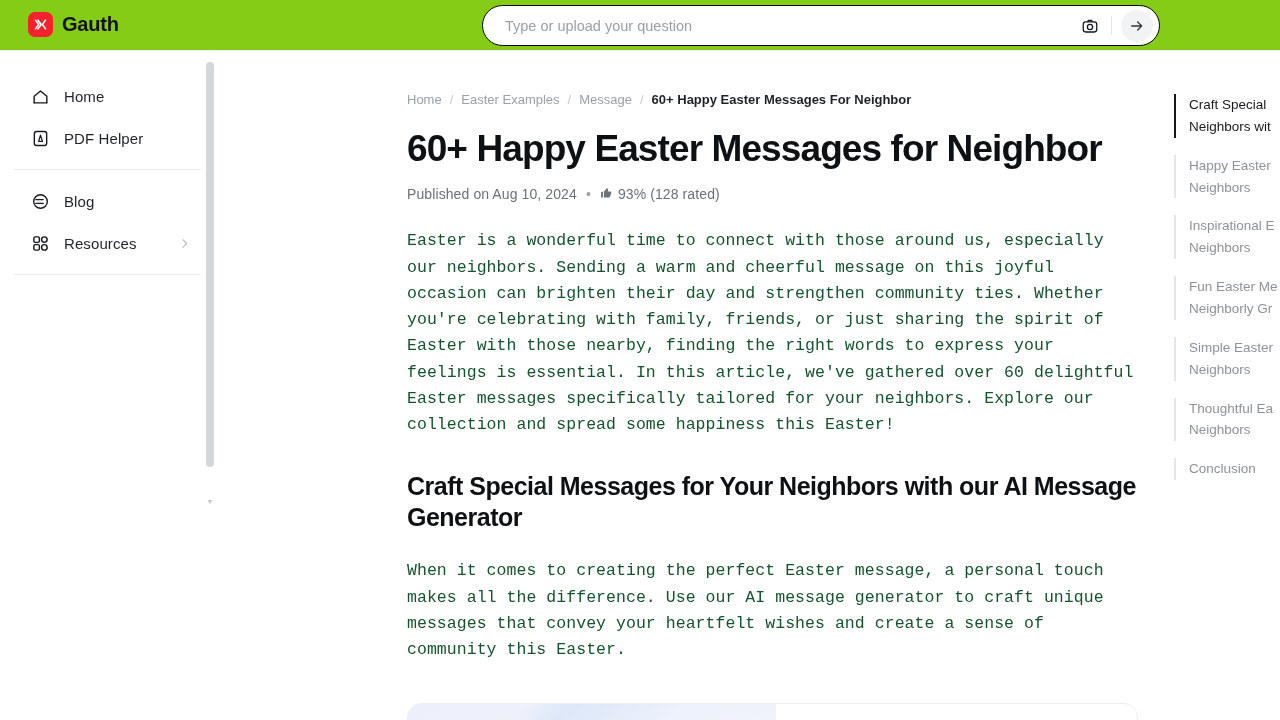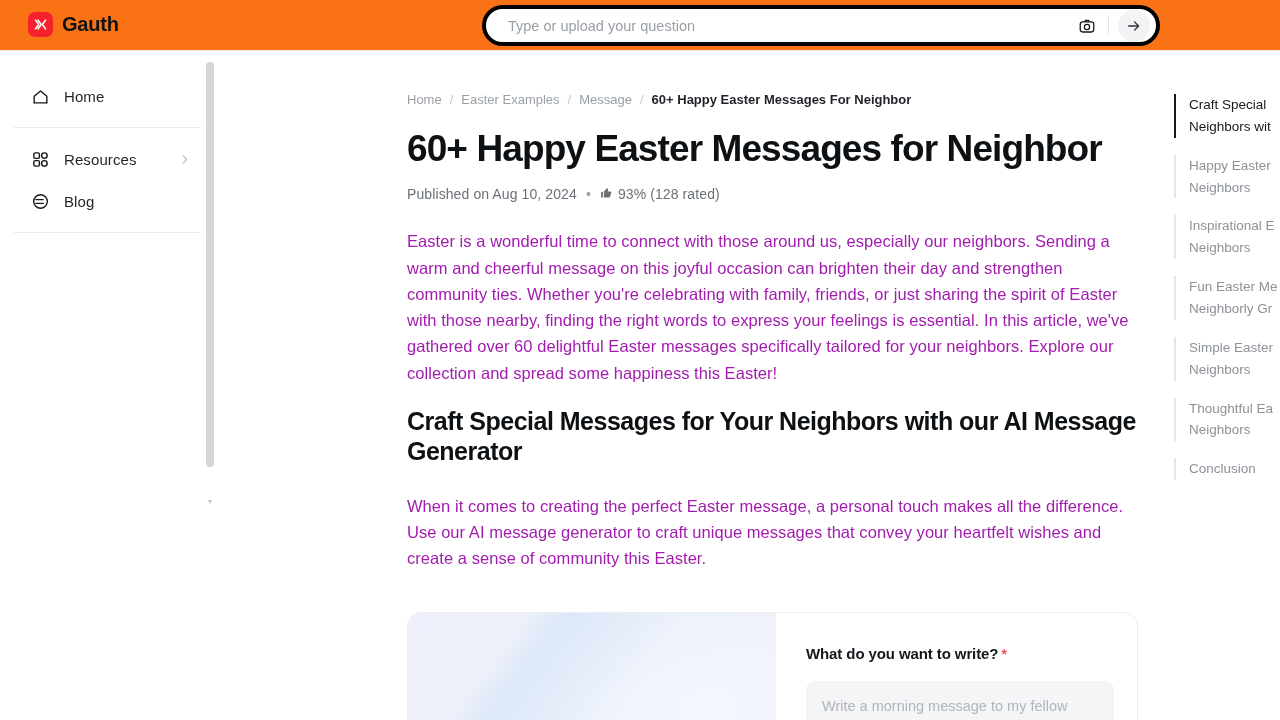--- a/index.html
+++ b/index.html
@@ -10,21 +10,21 @@
     background: #ffffff;
     font-family: "Liberation Sans", sans-serif;
     color: #1a1a1a;
     -webkit-font-smoothing: antialiased;
   }
 
   
   .header {
     position: absolute; top: 0; left: 0;
     width: 1280px; height: 51px;
-    background: #f97316;
+    background: #84cc16;
     border-bottom: 1px solid #eceef0;
     display: flex; align-items: center;
     z-index: 30;
   }
   .brand {
     position: absolute; left: 28px; top: 12px;
     display: flex; align-items: center; gap: 9px;
     cursor: pointer;
   }
   .brand-mark {
@@ -35,21 +35,21 @@
   }
   .brand-mark svg { display: block; }
   .brand-name {
     font-size: 20px; font-weight: 700; letter-spacing: -0.2px;
     color: #121212;
   }
 
   .searchbar {
     position: absolute; left: 482px; top: 5px;
     width: 678px; height: 41px;
-    border: 4px solid #000000; border-radius: 21px;
+    border: 1px solid #000000; border-radius: 21px;
     background: #fff;
     display: flex; align-items: center;
   }
   .search-input {
     flex: 1 1 auto;
     border: none; outline: none; background: transparent;
     font-family: "Liberation Sans", sans-serif;
     font-size: 14.5px; color: #1a1a1a;
     padding: 0 12px 0 22px;
     height: 100%;
@@ -154,24 +154,24 @@
     font-size: 14px; color: #6b7177;
     display: flex; align-items: flex-start; gap: 0;
     letter-spacing: 0.1px;
   }
   .meta-dot { margin: 0 9px; color: #9aa0a6; }
   .thumb-icon { margin-right: 5px; display: inline-flex; align-items: center; color: #6b7177; }
 
   p.body {
     margin-top: 26px;
     font-size: 16.5px; line-height: 1.59;
-    color: #a21caf; letter-spacing: 0.05px;
+    color: #14532d; letter-spacing: 0.05px; font-family: Liberation Mono, monospace;
   }
   h2.section {
-    margin-top: 20px;
+    margin-top: 33px;
     font-size: 25px; line-height: 1.22;
     font-weight: 700; letter-spacing: -0.5px;
     color: #0e1114;
   }
   p.body.tight { margin-top: 26px; }
 
   
   .gen-card {
     margin-top: 40px;
     width: 731px; height: 220px;
@@ -265,50 +265,59 @@
       <span class="nav-icon">
         <svg width="19" height="19" viewBox="0 0 24 24" fill="none">
           <path d="M4 20v-8.2L12 5l8 6.8V20" stroke="#15181c" stroke-width="1.75" stroke-linecap="round" stroke-linejoin="round"></path>
           <path d="M4 20h16" stroke="#15181c" stroke-width="1.75" stroke-linecap="round"></path>
         </svg>
       </span>
       <span class="nav-label">Home</span>
     </div>
 
 
+    <div class="nav-item">
+      <span class="nav-icon">
+        <svg width="19" height="19" viewBox="0 0 24 24" fill="none">
+          <rect x="4.2" y="3.2" width="15.6" height="17.6" rx="2.8" stroke="#15181c" stroke-width="1.75"></rect>
+          <path d="M9.6 15.6 L12 7.8 L14.4 15.6 Z" stroke="#15181c" stroke-width="1.6" stroke-linejoin="round"></path>
+        </svg>
+      </span>
+      <span class="nav-label">PDF Helper</span>
+    </div>
 
 
 
     <div class="nav-sep"></div>
+
+    <div class="nav-item">
+      <span class="nav-icon">
+        <svg width="19" height="19" viewBox="0 0 24 24" fill="none">
+          <circle cx="12" cy="12" r="8.6" stroke="#15181c" stroke-width="1.75"></circle>
+          <path d="M6.2 9.6h9.2M6.2 14.4h9.2" stroke="#15181c" stroke-width="1.75" stroke-linecap="round"></path>
+        </svg>
+      </span>
+      <span class="nav-label">Blog</span>
+    </div>
 
     <div class="nav-item">
       <span class="nav-icon">
         <svg width="19" height="19" viewBox="0 0 24 24" fill="none">
           <rect x="3.6" y="3.6" width="7" height="7" rx="1.8" stroke="#15181c" stroke-width="1.8"></rect>
           <rect x="13.4" y="3.6" width="7" height="7" rx="3.5" stroke="#15181c" stroke-width="1.8"></rect>
           <rect x="3.6" y="13.4" width="7" height="7" rx="1.8" stroke="#15181c" stroke-width="1.8"></rect>
           <rect x="13.4" y="13.4" width="7" height="7" rx="3.5" stroke="#15181c" stroke-width="1.8"></rect>
         </svg>
       </span>
       <span class="nav-label">Resources</span>
       <span class="nav-chev">
         <svg width="13" height="13" viewBox="0 0 24 24" fill="none">
           <path d="M9 5l7 7-7 7" stroke="#b7bcc2" stroke-width="2" stroke-linecap="round" stroke-linejoin="round"></path>
         </svg>
       </span>
-    </div>
-
-    <div class="nav-item">
-      <span class="nav-icon">
-        <svg width="19" height="19" viewBox="0 0 24 24" fill="none">
-          <circle cx="12" cy="12" r="8.6" stroke="#15181c" stroke-width="1.75"></circle>
-          <path d="M6.2 9.6h9.2M6.2 14.4h9.2" stroke="#15181c" stroke-width="1.75" stroke-linecap="round"></path>
-        </svg>
-      </span>
-      <span class="nav-label">Blog</span>
     </div>
 
     <div class="nav-sep"></div>
 
   </div>
 </nav>
 
 <div class="sb-track">
   <span class="sb-arrow up">▲</span>
   <div class="sb-thumb"></div>

